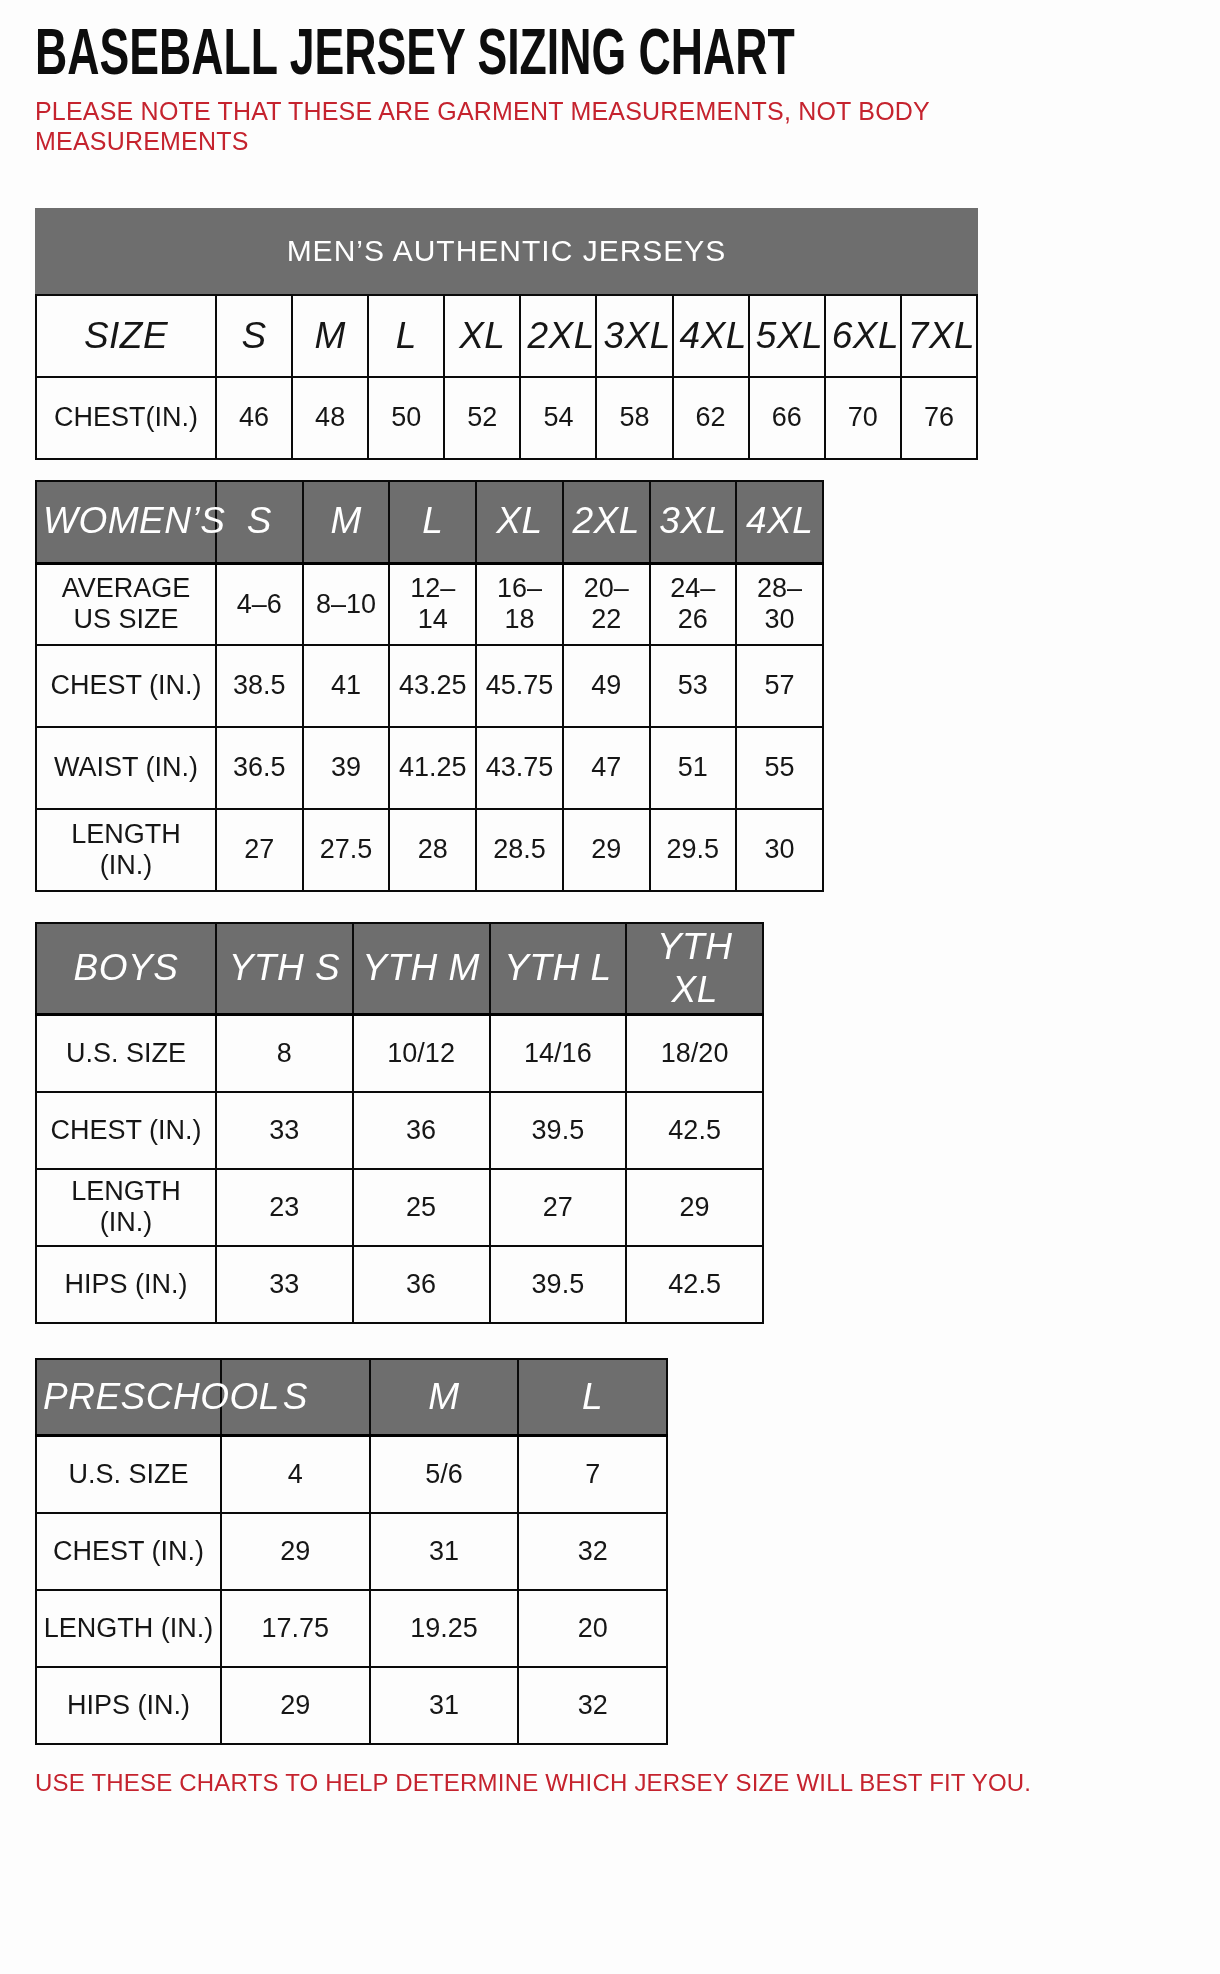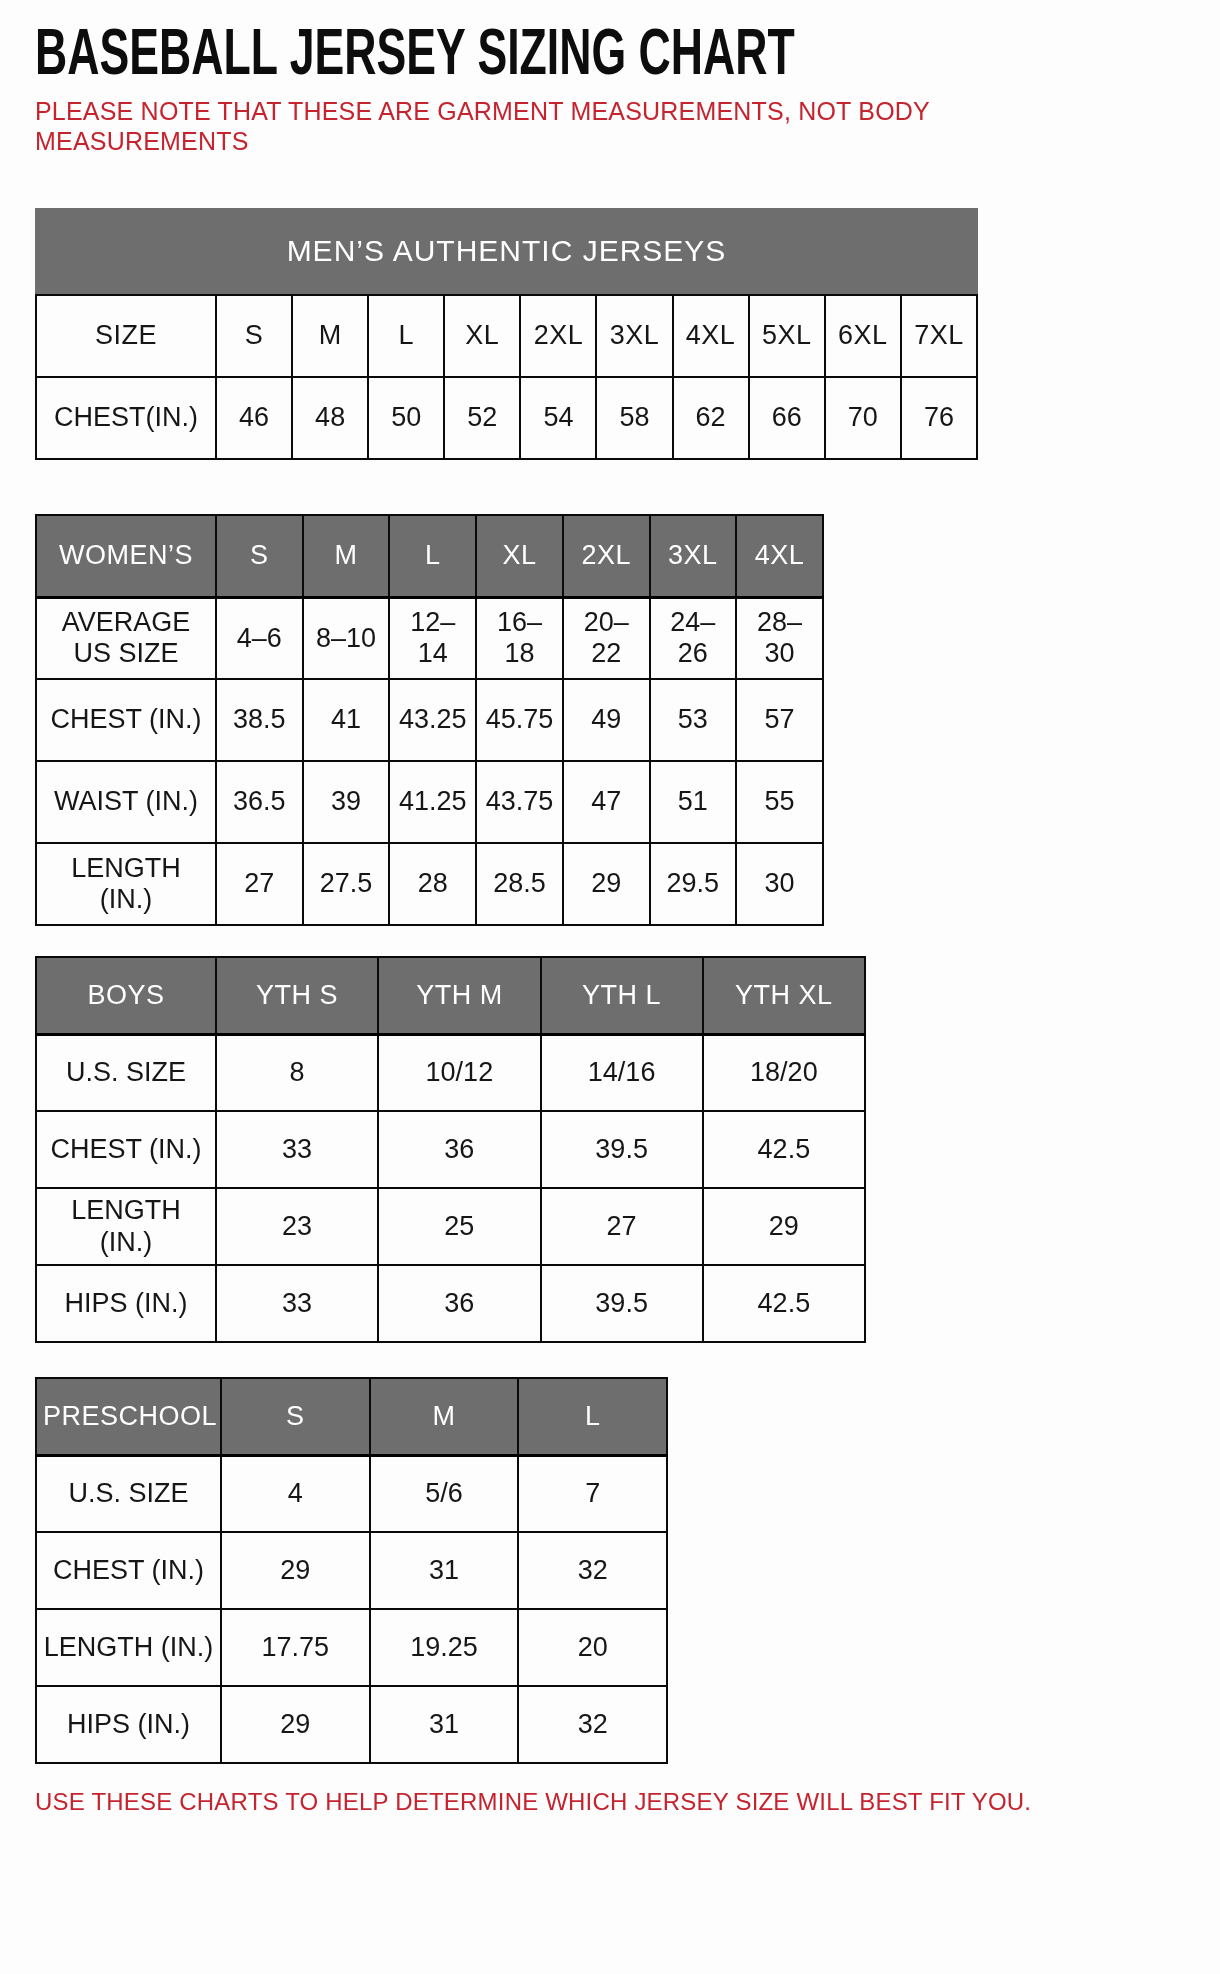--- a/index.html
+++ b/index.html
@@ -42,42 +42,42 @@
   .footer-note {
     margin-top: 24px;
     font-size: 24px;
     color: #c5232e;
     letter-spacing: 0.2px;
     white-space: nowrap;
   }
   
   .size-table { margin-top: 0; }
   .men { margin-top: 52px; }
-  .women { margin-top: 54px; }
+  .women { margin-top: 20px; }
   .boys { margin-top: 30px; }
   .preschool { margin-top: 34px; }
 
   .banner {
     width: 943px;
     height: 86px;
     background: #6e6e6e;
     color: #ffffff;
     display: flex;
     align-items: center;
     justify-content: center;
     font-size: 30px;
     letter-spacing: 1px;
   }
   table.grid {
     border-collapse: collapse;
     table-layout: fixed;
   }
   .men table.grid { width: 943px; }
   .women table.grid { width: 789px; }
-  .boys table.grid { width: 831px; }
+  .boys table.grid { width: 729px; }
   .preschool table.grid { width: 633px; }
 
   col.c-label { width: 180px; }
   .preschool col.c-label { width: 185px; }
 
   table.grid th, table.grid td {
     border: 2px solid #0a0a0a;
     text-align: center;
     vertical-align: middle;
     font-weight: 400;
@@ -87,22 +87,23 @@
     line-height: 1.15;
   }
   .boys table.grid th, .boys table.grid td,
   .preschool table.grid th, .preschool table.grid td { height: 77px; }
 
   
   tr.head-row th {
     background: #6e6e6e;
     color: #ffffff;
     border-bottom: 3px solid #000;
-    font-size: 27px;
+    font-size: 37px;
     letter-spacing: 0.5px;
+    font-style: italic;
   }
   
   .men tr.head-row th {
     background: transparent;
     color: #161616;
     border-bottom: 2px solid #0a0a0a;
   }
   th.row-label { font-size: 26px; }
 </style>
 </head>

